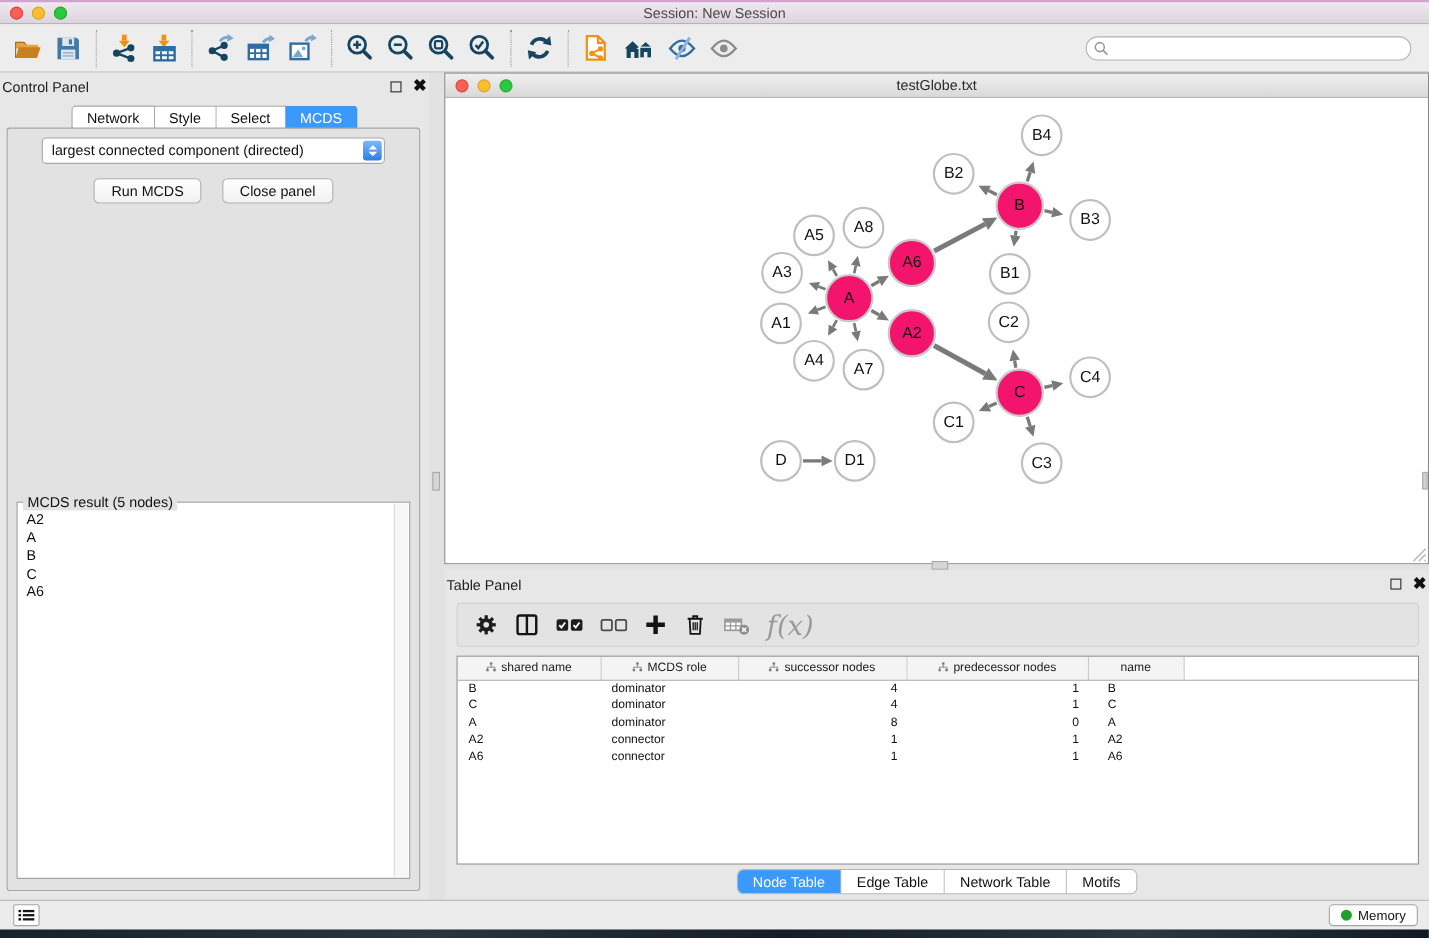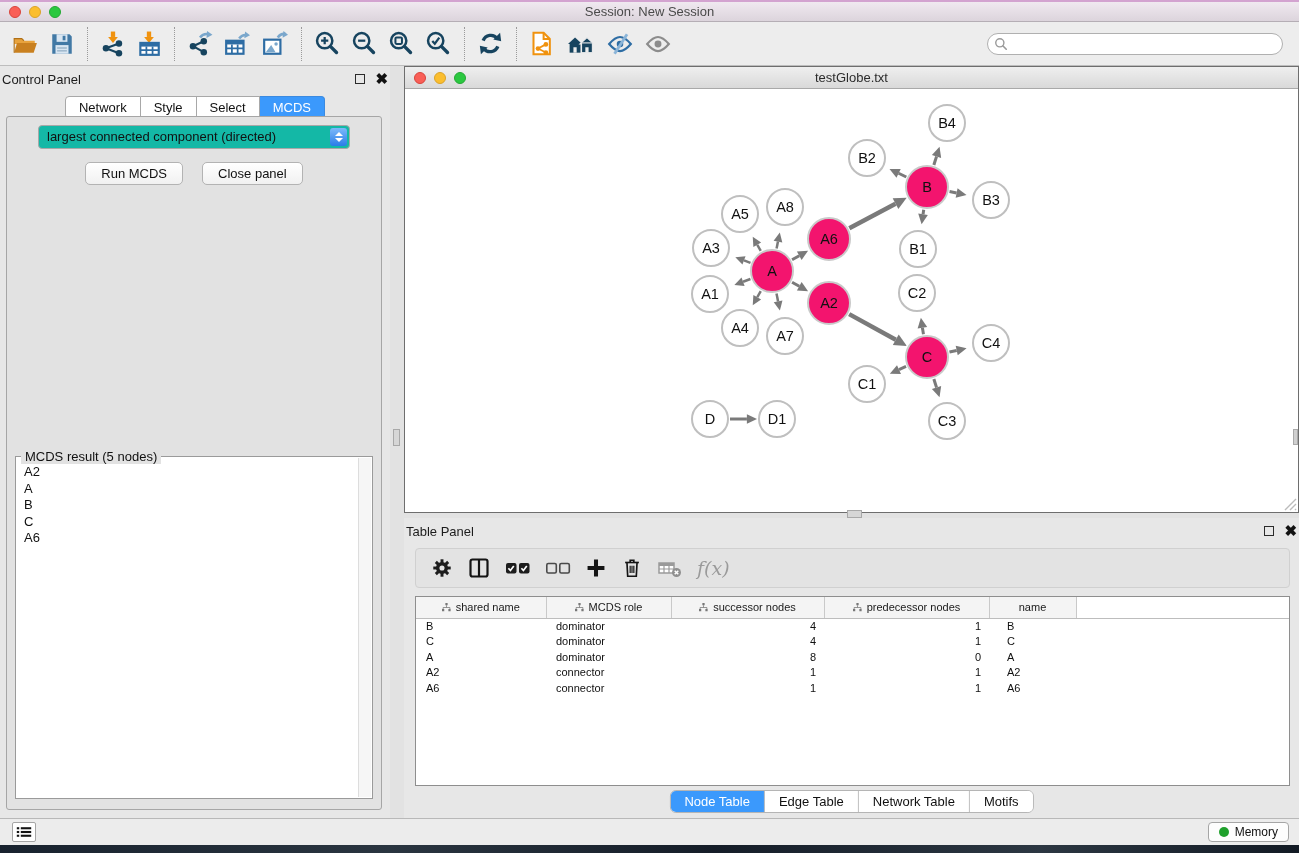--- a/index.html
+++ b/index.html
@@ -40,21 +40,21 @@
   .float-sq { width:10px; height:10px; border:1.6px solid #2b2b2b; display:inline-block; }
   .close-x { font-size:15px; font-weight:900; color:#111; line-height:10px; }
   .cp-tabs { display:flex; justify-content:center; margin-top:4px; }
   .cp-tab { font-size:13px; padding:3px 13px; background:#fff; border:1px solid #a8a8a8; border-left:none; color:#111; }
   .cp-tab:first-child { border-left:1px solid #a8a8a8; border-radius:4px 0 0 4px; }
   .cp-tab:last-child { border-radius:0 4px 4px 0; }
   .cp-tab.active { background:#3b99fc; border-color:#3b8ae0; color:#fff; }
   #cp-content { position:absolute; left:6px; right:8px; top:50px; bottom:8px; background:#e2e2e2;
     border:1px solid #a6a6a6; border-radius:3px; }
   #opt-label { text-align:center; margin-top:22px; font-size:13px; color:#111; }
-  #criterion { position:relative; width:312px; height:24px; margin:8px auto 0; background:#14b8a6;
+  #criterion { position:relative; width:312px; height:24px; margin:8px auto 0; background:#ffffff;
     border:1px solid #a8a8a8; border-radius:4px; font-size:13px; line-height:22px; padding-left:8px; color:#111; }
   .spin { position:absolute; right:2px; top:2px; bottom:2px; width:17px;
     background:linear-gradient(#7db9fa,#2a7de8); border-radius:3px;
     display:flex; flex-direction:column; align-items:center; justify-content:center; gap:2px; }
   .tri-up { width:0; height:0; border-left:4px solid transparent; border-right:4px solid transparent; border-bottom:4.5px solid #fff; }
   .tri-dn { width:0; height:0; border-left:4px solid transparent; border-right:4px solid transparent; border-top:4.5px solid #fff; }
   #cp-buttons { display:flex; justify-content:center; gap:19px; margin-top:13px; }
   .btn { background:linear-gradient(#ffffff,#f1f1f1); border:1px solid #b3b3b3; border-radius:5px;
     font-size:13px; padding:3px 15px; color:#111; }
   #mcds-box { position:absolute; left:8px; right:8px; top:339px; bottom:10px; border:1px solid #9a9a9a; background:#fff; }
@@ -73,21 +73,21 @@
   #net-scroll-r { position:absolute; right:0px; top:340px; width:5px; height:16px; background:#d0d0d0; border:1px solid #aaa; }
   #net-resize { position:absolute; right:1px; bottom:1px; width:13px; height:13px; }
   #h-divider { position:absolute; left:0; top:447px; width:895px; height:5px; background:#e2e2e2; }
   #h-grip { position:absolute; left:443px; top:-3px; width:15px; height:8px; background:#d6d6d6; border:1px solid #a8a8a8; }
 
   
   #table-panel { position:absolute; left:0; top:452px; width:895px; height:300px; background:#e7e7e7; }
   #tp-toolbar { position:absolute; left:11px; right:9px; top:30px; height:40px; background:#e3e3e3;
     border:1px solid #d0d0d0; border-radius:4px; display:flex; align-items:center; padding:0 8px; }
   .tp-ico { height:34px; min-width:30px; display:flex; align-items:center; justify-content:center; padding:0 7px; }
-  #fx { font-family:"DejaVu Serif", serif; font-style:italic; font-size:19px; color:#9a9a9a; padding:0 7px; }
+  #fx { font-family:"DejaVu Serif", serif; font-style:italic; font-size:25px; color:#9a9a9a; padding:0 7px; }
   #tablewrap { position:absolute; left:11px; right:9px; top:78px; height:190px; background:#fff; border:1px solid #8e8e8e; overflow:hidden; }
   table#ntable { border-collapse:collapse; table-layout:fixed; width:100%; font-size:11px; }
   #ntable th { height:21px; background:#f4f4f4; border-right:1px solid #c9c9c9; border-bottom:1px solid #bdbdbd;
     font-weight:normal; color:#1a1a1a; text-align:center; white-space:nowrap; overflow:hidden; }
   #ntable th.filler { background:#fff; border-right:none; }
   #ntable td { height:15.5px; line-height:15.5px; color:#101010; white-space:nowrap; overflow:hidden; }
   .al1 { text-align:left; padding-left:10px; }
   .al2 { text-align:left; padding-left:18px; }
   .ar  { text-align:right; padding-right:8px; }
   .hico { display:inline-block; vertical-align:-1px; margin-right:5px; }

